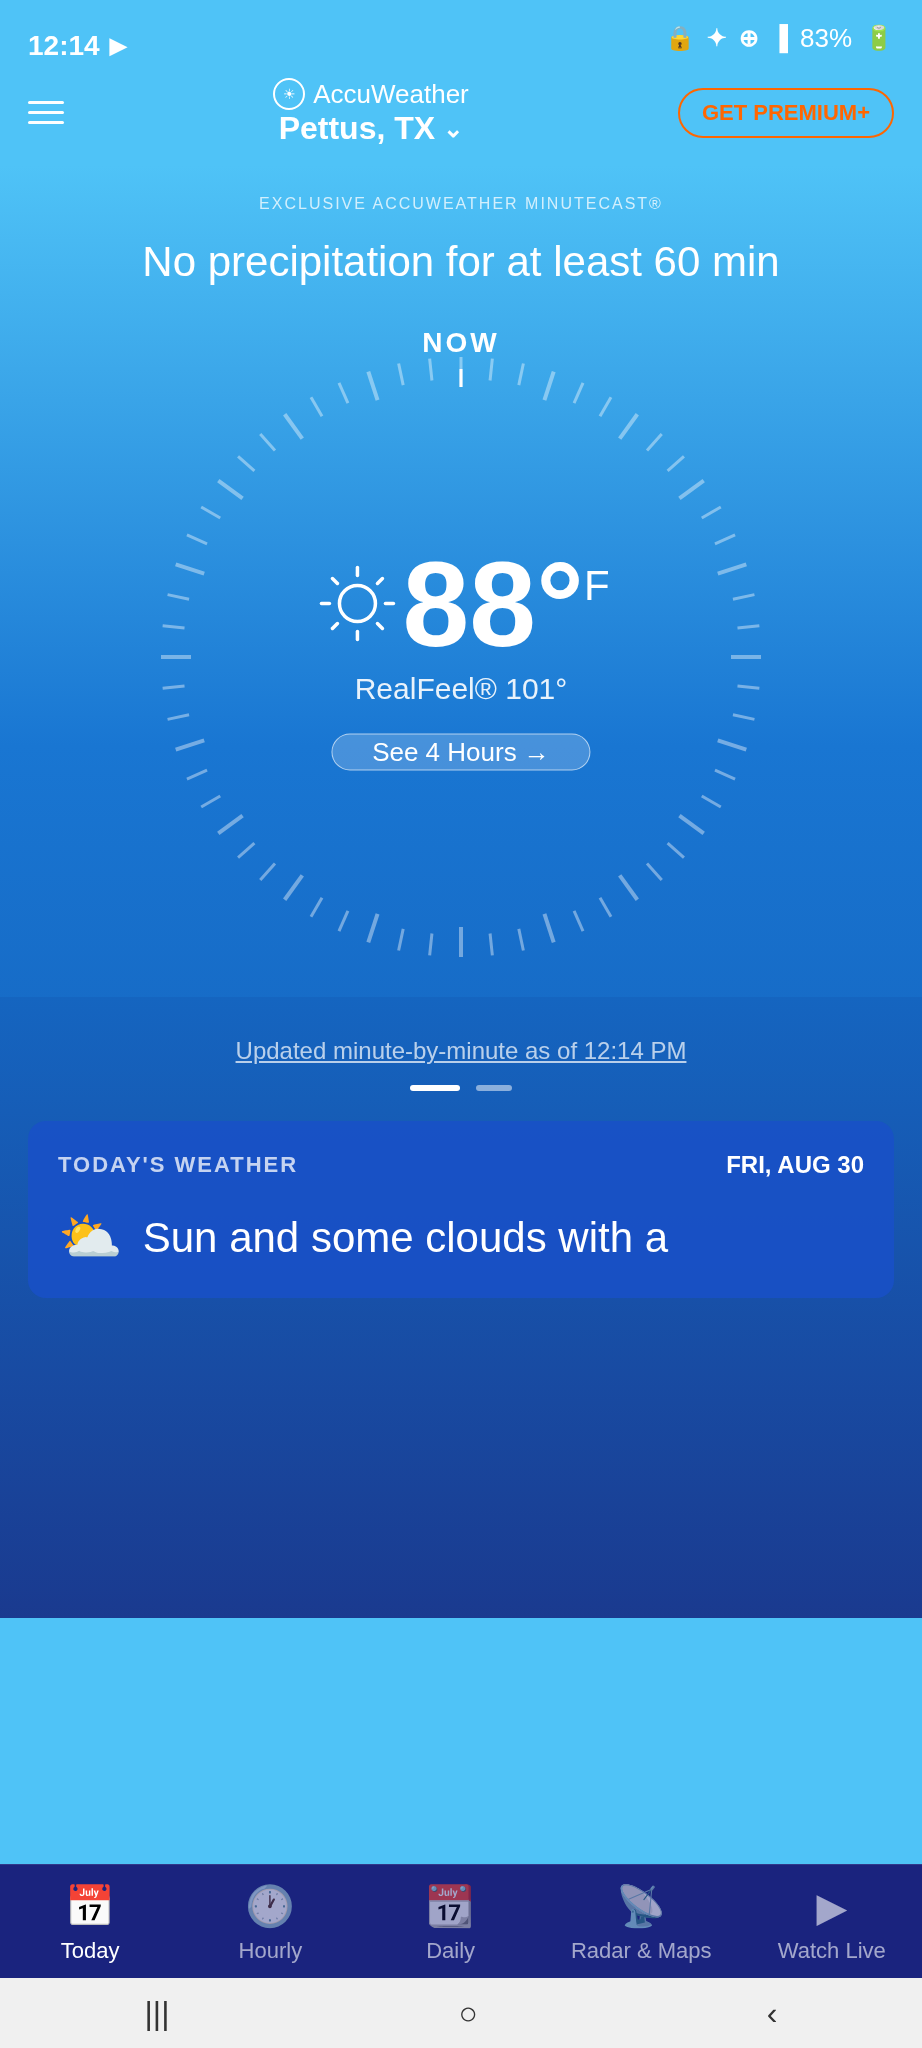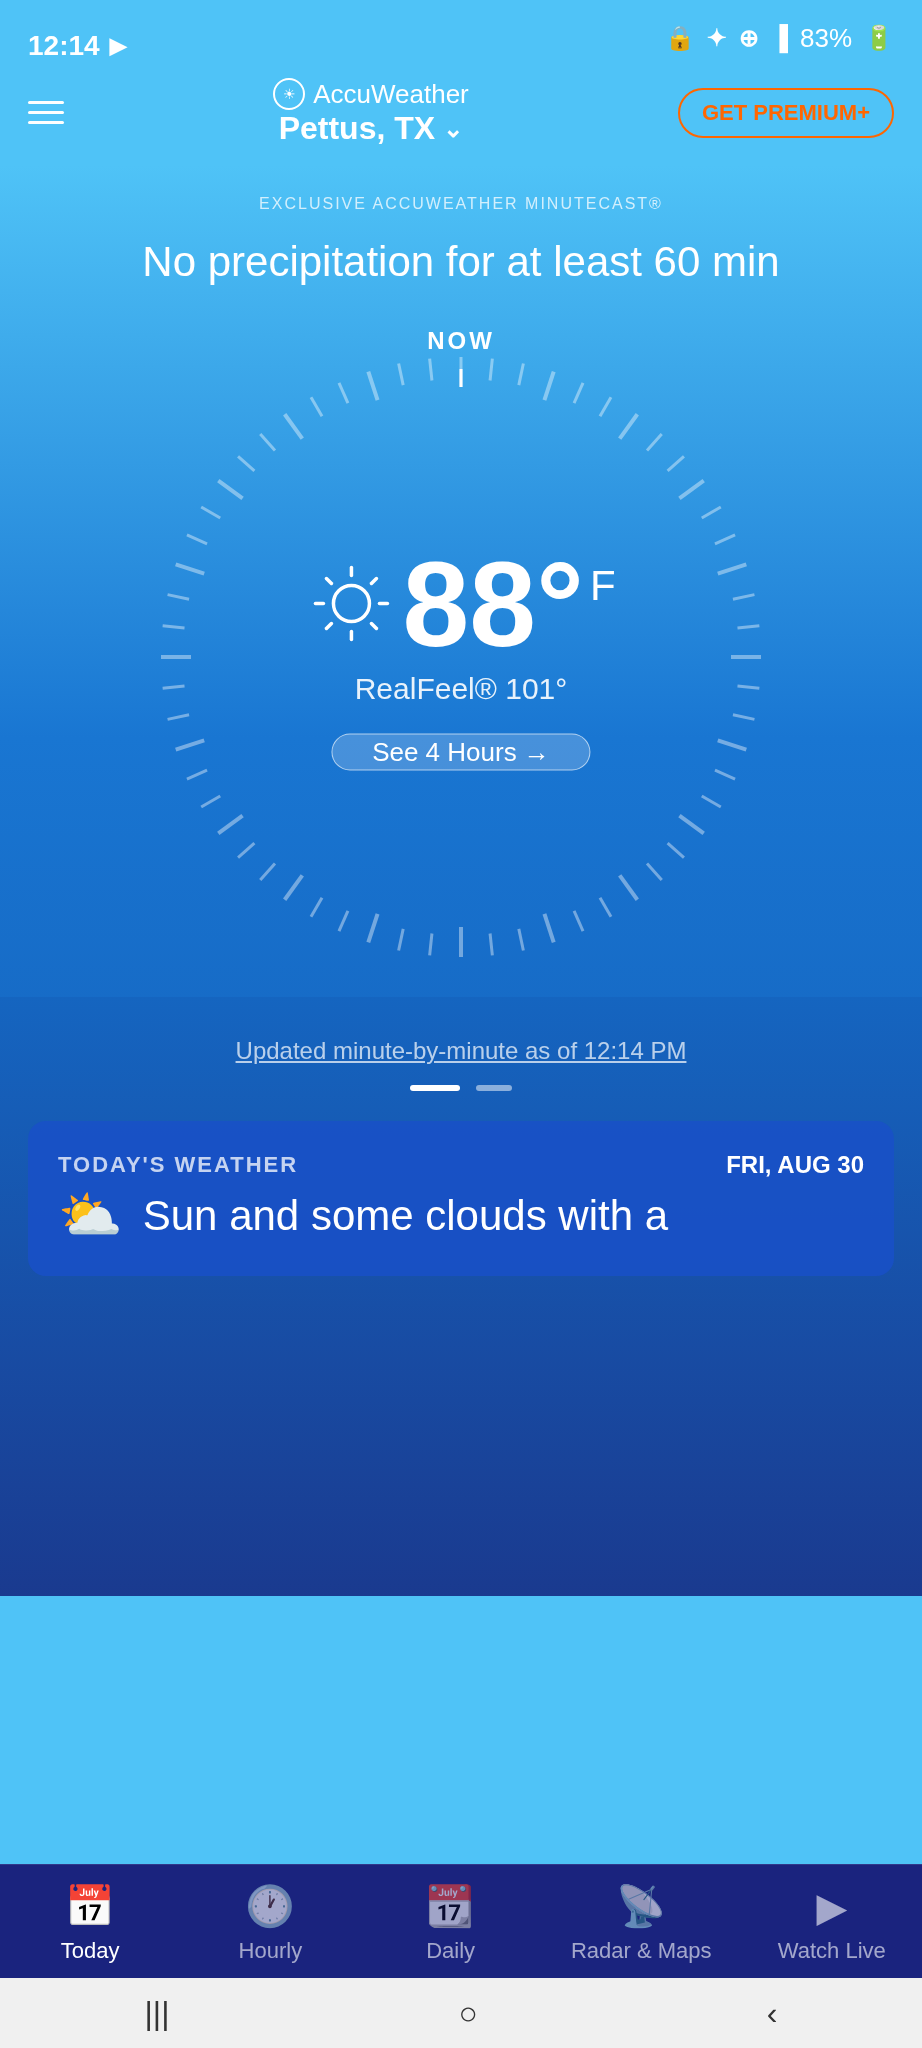--- a/index.html
+++ b/index.html
@@ -91,21 +91,21 @@
       width: 680px;
       height: 680px;
       margin: 0 auto;
     }
     .now-label {
       position: absolute;
       top: 10px;
       left: 50%;
       transform: translateX(-50%);
       color: #fff;
-      font-size: 24px;
+      font-size: 28px;
       font-weight: 600;
       letter-spacing: 3px;
     }
     .now-indicator {
       position: absolute;
       top: 52px;
       left: 50%;
       transform: translateX(-50%);
       width: 3px;
       height: 18px;
@@ -115,21 +115,20 @@
       position: absolute;
       top: 50%;
       left: 50%;
       transform: translate(-50%, -50%);
       text-align: center;
     }
     .temp-display {
       display: flex;
       align-items: center;
       justify-content: center;
-      gap: 6px;
       margin-bottom: 8px;
     }
     .temp-number {
       color: #fff;
       font-size: 120px;
       font-weight: 700;
       line-height: 1;
     }
     .temp-unit {
       color: #fff;
@@ -184,21 +183,21 @@
     .todays-weather {
       background: rgba(25, 80, 200, 0.85);
       margin: 0 28px;
       border-radius: 18px;
       padding: 30px 30px 30px;
     }
     .todays-header {
       display: flex;
       justify-content: space-between;
       align-items: center;
-      margin-bottom: 6px;
+      margin-bottom: 28px;
     }
     .todays-label {
       color: rgba(255,255,255,0.75);
       font-size: 22px;
       letter-spacing: 2px;
       text-transform: uppercase;
       font-weight: 600;
     }
     .todays-date {
       color: #fff;

